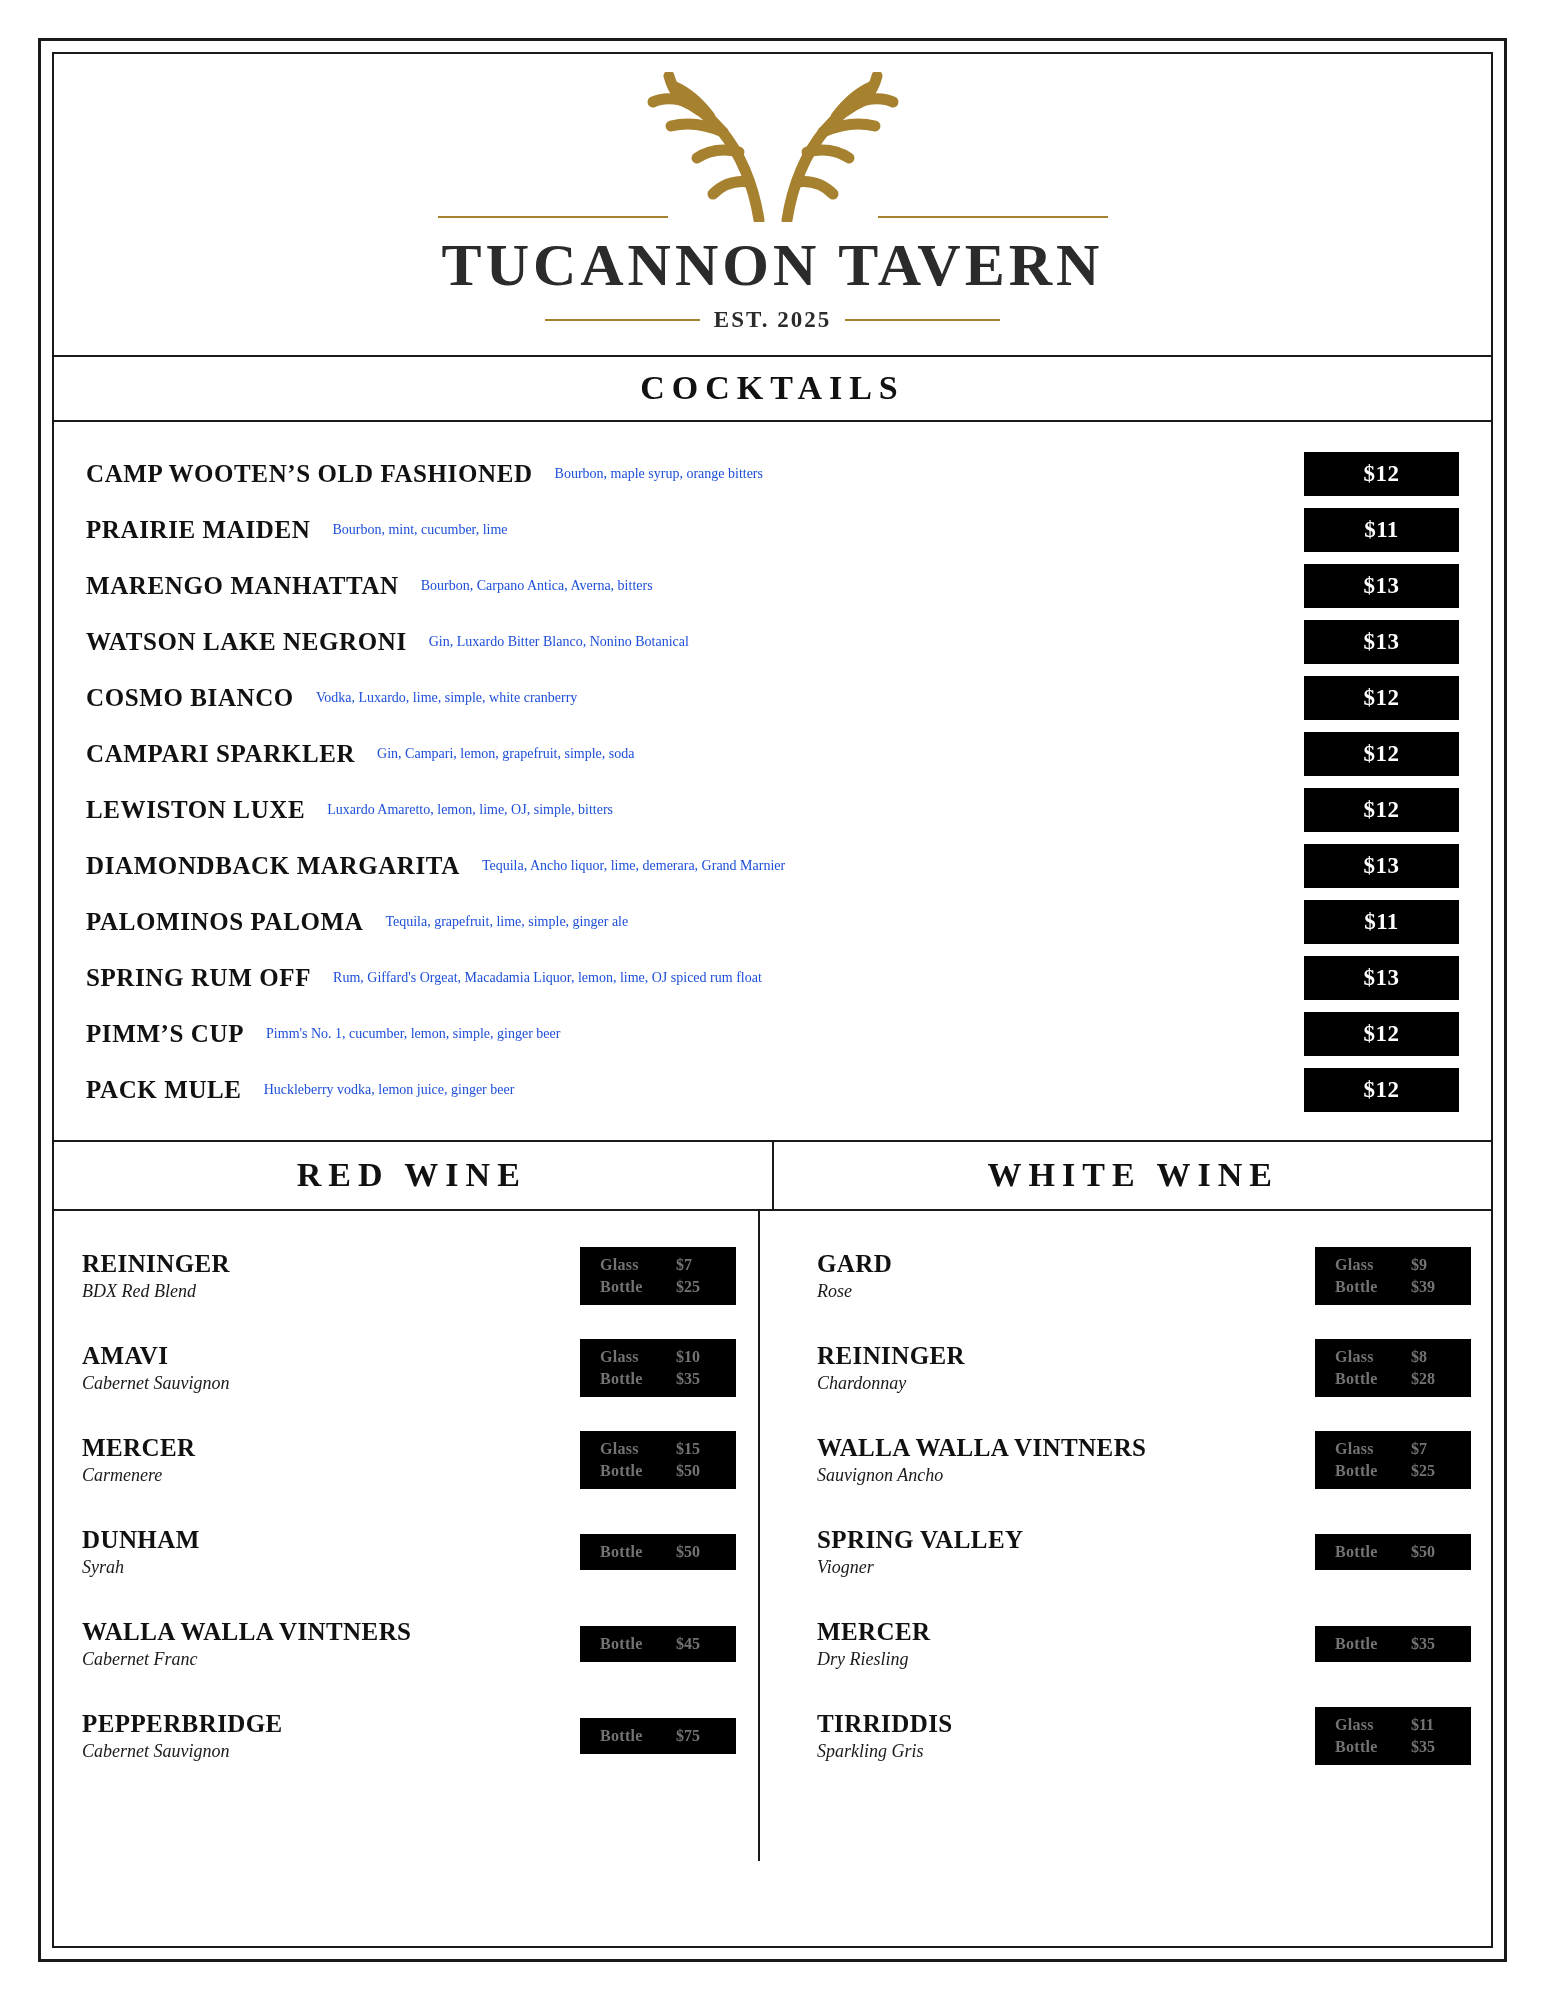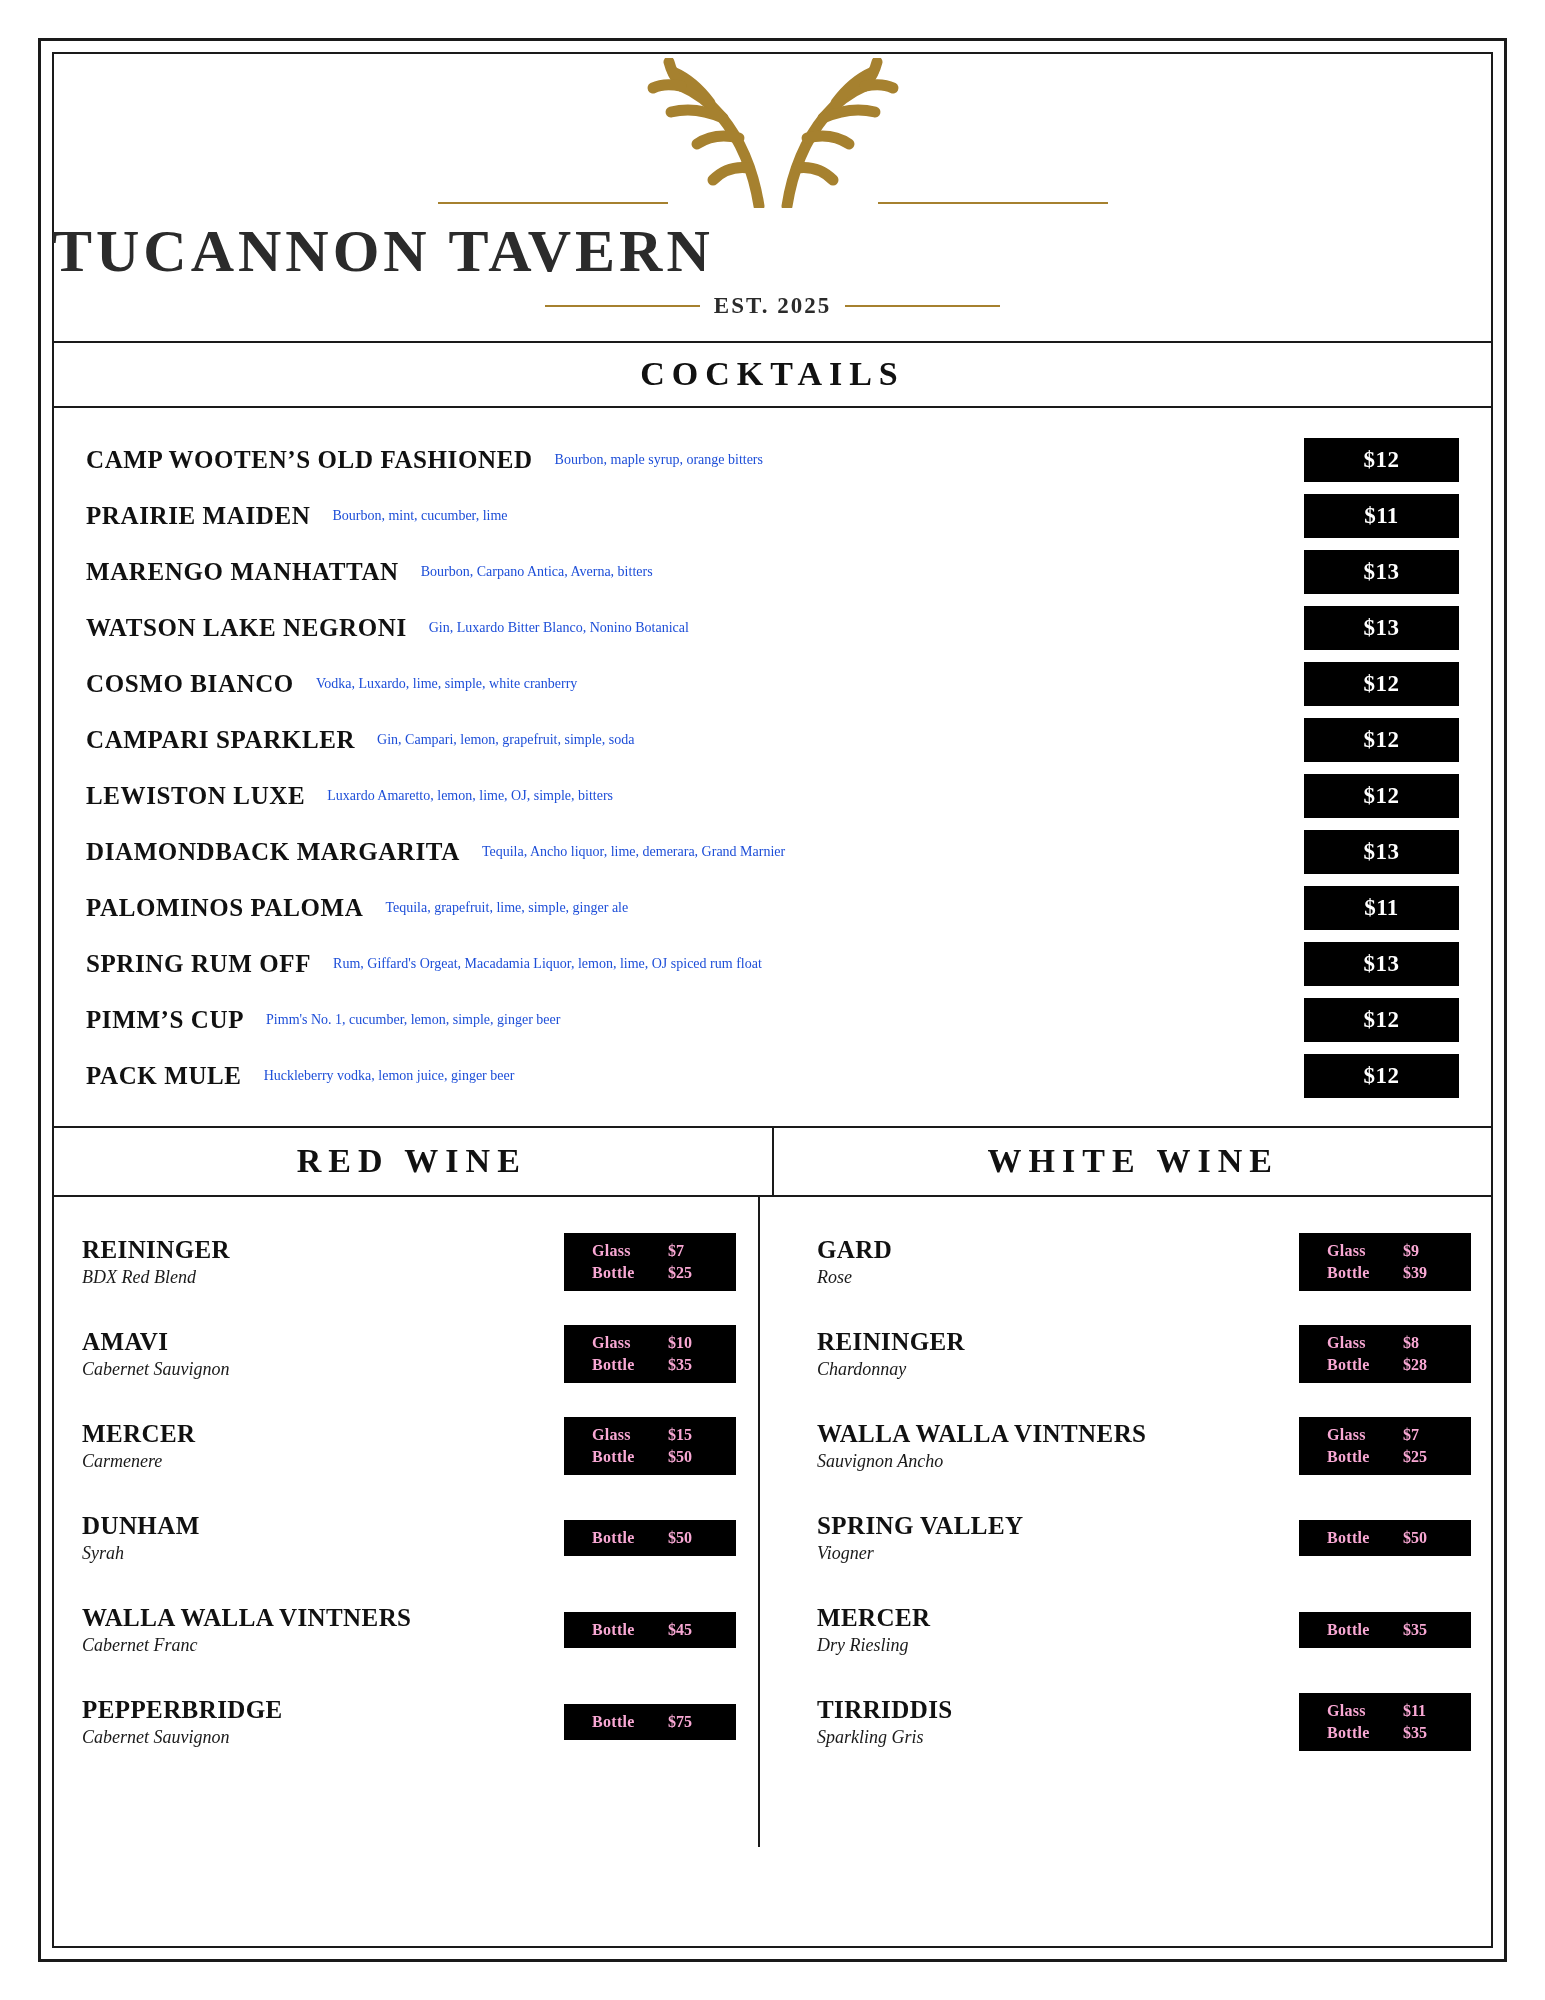--- a/index.html
+++ b/index.html
@@ -48,21 +48,22 @@
     position: absolute;
     left: 52px;
     top: 52px;
     right: 52px;
     bottom: 52px;
     box-sizing: border-box;
   }
 
   
   .masthead {
-    padding: 4px 0 10px 0;
+    padding: 18px 0 10px 0;
+    text-align: center;
     position: relative;
   }
   .antlers {
     height: 152px;
     display: flex;
     align-items: flex-end;
     justify-content: center;
   }
   .antlers svg { display: block; }
 
@@ -202,24 +203,24 @@
   }
   .wine-varietal {
     font-size: 18px;
     font-style: italic;
     color: #1a1a1a;
     margin-top: 3px;
     white-space: nowrap;
   }
   .wine-chip {
     background: #000000;
-    color: #f9a8d4;
+    color: #737373;
     width: 148px;
     min-width: 148px;
-    padding: 7px 12px;
+    padding: 7px 4px;
     font-size: 16px;
     font-weight: bold;
   }
   .wine-chip .line {
     display: flex;
     justify-content: space-between;
     padding: 2px 16px;
   }
   .wine-chip .line .lbl { letter-spacing: 0.3px; }
   .wine-chip .line .val { min-width: 40px; text-align: left; }

